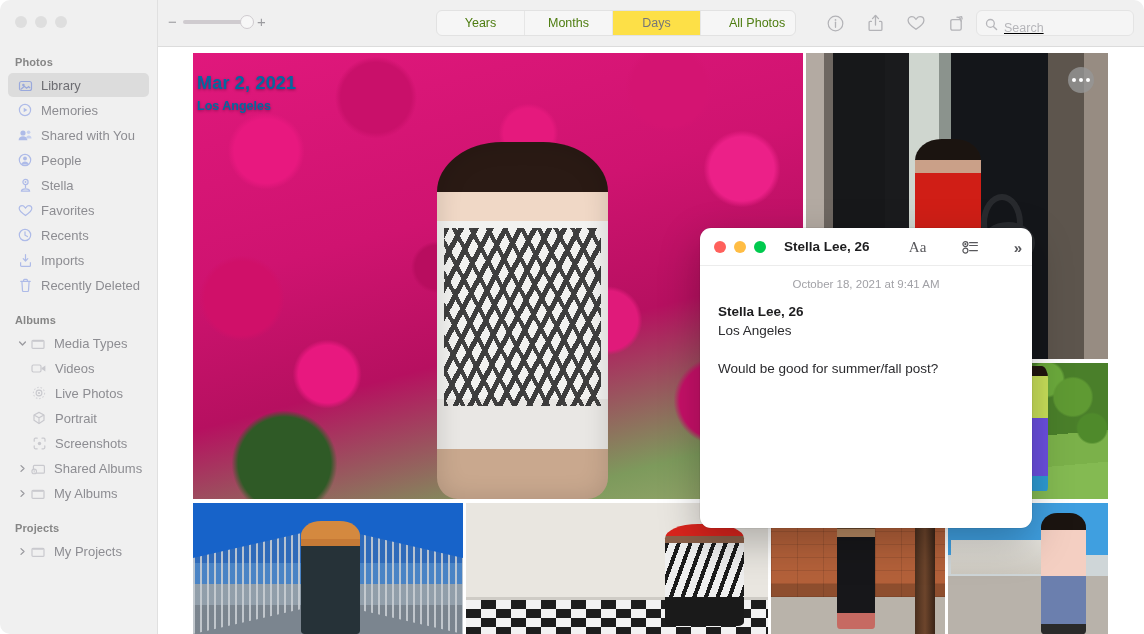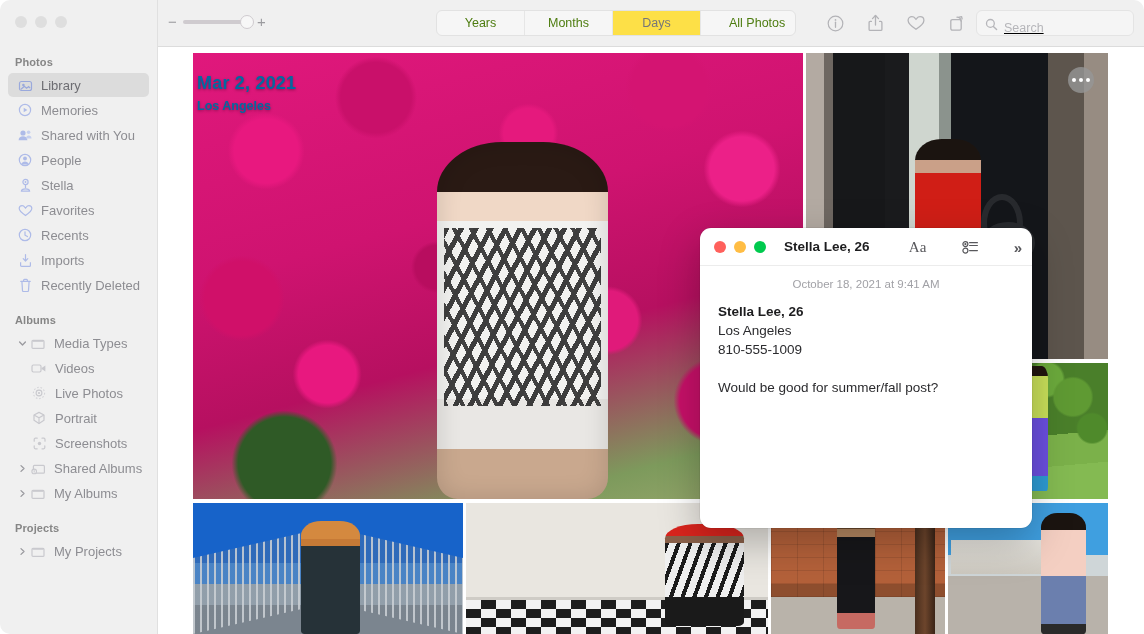--- a/index.html
+++ b/index.html
@@ -671,19 +671,18 @@
             </svg>
           </span>
         <span class="na na-chev">»</span>
       </div>
     </div>
 
     <div id="notes-body">
       <div id="note-date">October 18, 2021 at 9:41 AM</div>
       <div id="note-title-line">Stella Lee, 26</div>
       <div class="note-line">Los Angeles</div>
-      <div class="note-line">810-555-1009</div>
       <div id="note-memo">Would be good for summer/fall post?</div>
     </div>
 
   </div>
 
 </div>
 
 </body></html>

